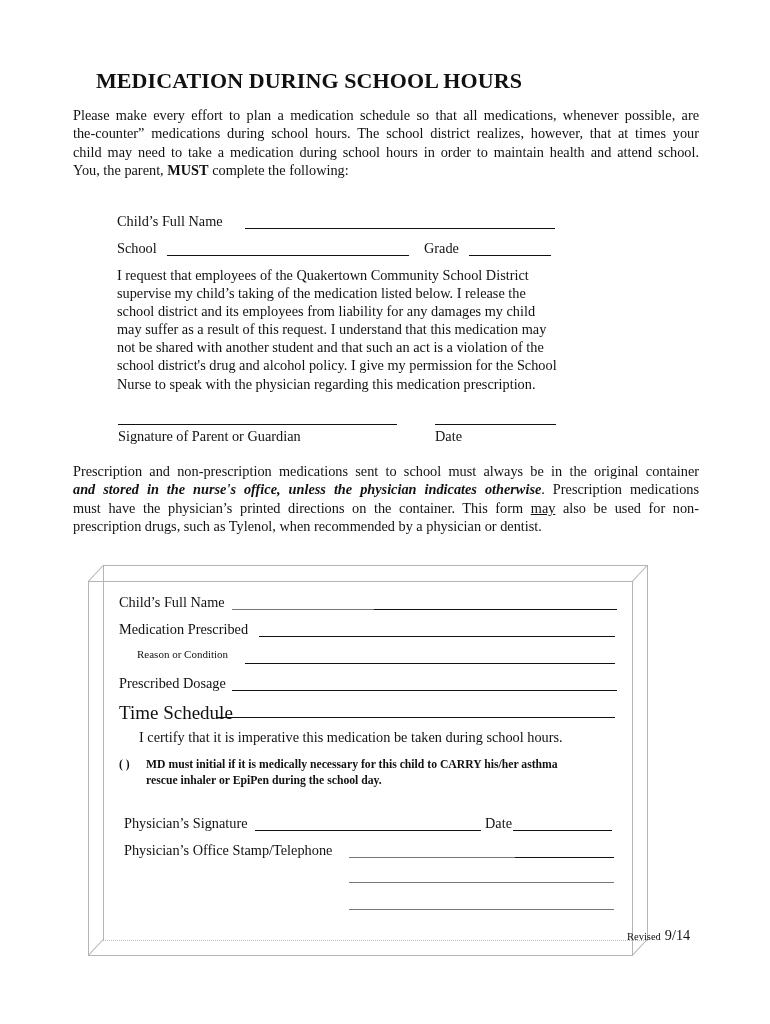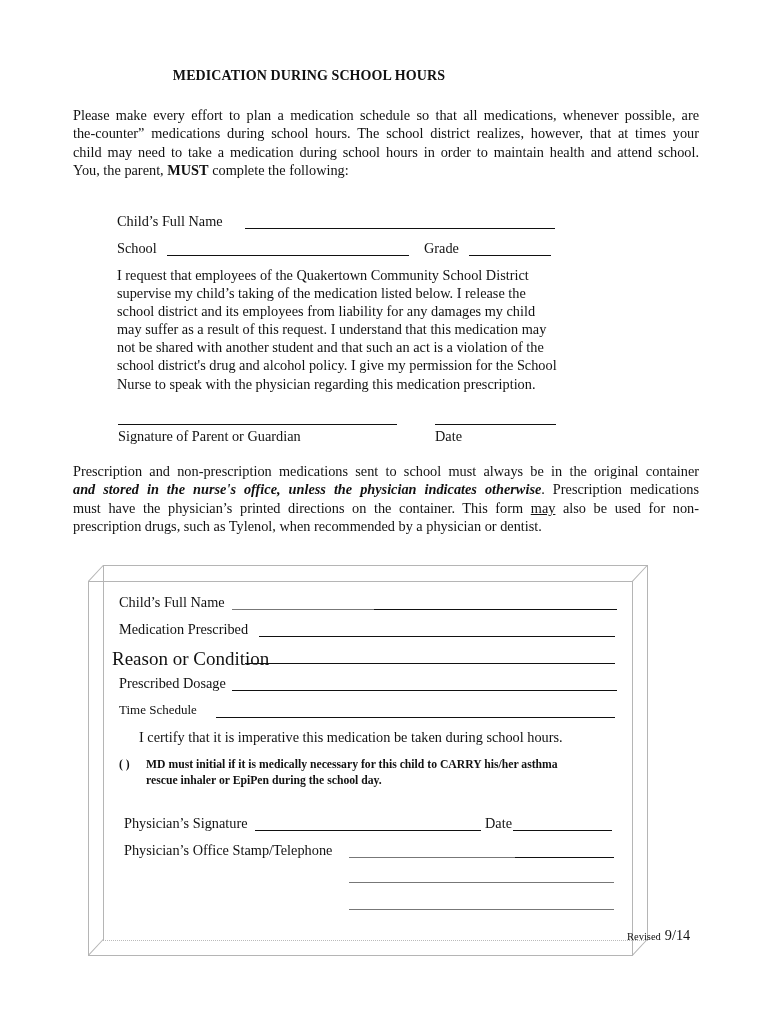--- a/index.html
+++ b/index.html
@@ -1,19 +1,19 @@
 <!DOCTYPE html>
 <html><head>
   <meta charset="utf-8">
   <style>
     * { margin: 0; padding: 0; box-sizing: border-box; }
     html, body { width: 770px; height: 1024px; background: #ffffff; overflow: hidden; }
     body { position: relative; font-family: "Liberation Serif", "DejaVu Serif", serif; color: #111; }
     .abs { position: absolute; white-space: nowrap; }
-    .title { left: 0; width: 618px; top: 68px; text-align: center; font-weight: bold; font-size: 14px; letter-spacing: 0.1px; }
+    .title { left: 0; width: 618px; top: 68px; text-align: center; font-weight: bold; font-size: 22px; letter-spacing: 0.1px; }
     .para { position: absolute; left: 73px; width: 626px; font-size: 14.3px; line-height: 18.4px; text-align: justify; }
     .para .ln { display: block; text-align: justify; text-align-last: justify; white-space: nowrap; }
     .para .ln.last { text-align-last: left; }
     .indent-para { position: absolute; left: 117px; width: 480px; font-size: 14.3px; line-height: 18.1px; }
     .indent-para .ln { display: block; white-space: nowrap; }
     .field { position: absolute; font-size: 14.3px; white-space: nowrap; display: flex; align-items: flex-end; }
     .hline { position: absolute; border-bottom: 1px solid #111; height: 0; }
     .hline.gray { border-bottom-color: #777; }
     .small { font-size: 10.5px; }
     .bold-small { font-size: 11.7px; font-weight: bold; line-height: 15.5px; }
@@ -92,27 +92,27 @@
   <div class="box-diag" style="left:632px; top:955px; width:22px; transform: rotate(-47deg);"></div>
 </div>
 
 <div class="abs" style="left:119px; top:594px; font-size:14.3px;">Child’s Full Name</div>
 <div class="hline gray" style="left:232px; top:609px; width:142px;"></div>
 <div class="hline" style="left:374px; top:609px; width:243px;"></div>
 
 <div class="abs" style="left:119px; top:621px; font-size:14.3px;">Medication Prescribed</div>
 <div class="hline" style="left:259px; top:636px; width:356px;"></div>
 
-<div class="abs" style="left:112px; top:648px; font-size:19px;">Reason or Condition</div>
+<div class="abs" style="left:137px; top:648px; font-size:11px;">Reason or Condition</div>
 <div class="hline" style="left:245px; top:663px; width:370px;"></div>
 
 <div class="abs" style="left:119px; top:675px; font-size:14.3px;">Prescribed Dosage</div>
 <div class="hline" style="left:232px; top:690px; width:385px;"></div>
 
-<div class="abs" style="left:119px; top:702px; font-size:13px;">Time Schedule</div>
+<div class="abs" style="left:119px; top:702px; font-size:19px;">Time Schedule</div>
 <div class="hline" style="left:216px; top:717px; width:399px;"></div>
 
 <div class="abs" style="left:139px; top:729px; font-size:14.3px;">I certify that it is imperative this medication be taken during school hours.</div>
 
 <div class="abs bold-small" style="left:119px; top:757px;">(   )</div>
 <div class="abs bold-small" style="left:146px; top:757px;">MD must initial if it is medically necessary for this child to CARRY his/her asthma</div>
 <div class="abs bold-small" style="left:146px; top:773px;">rescue inhaler or EpiPen during the school day.</div>
 
 <div class="abs" style="left:124px; top:815px; font-size:14.3px;">Physician’s Signature</div>
 <div class="hline" style="left:255px; top:830px; width:226px;"></div>

